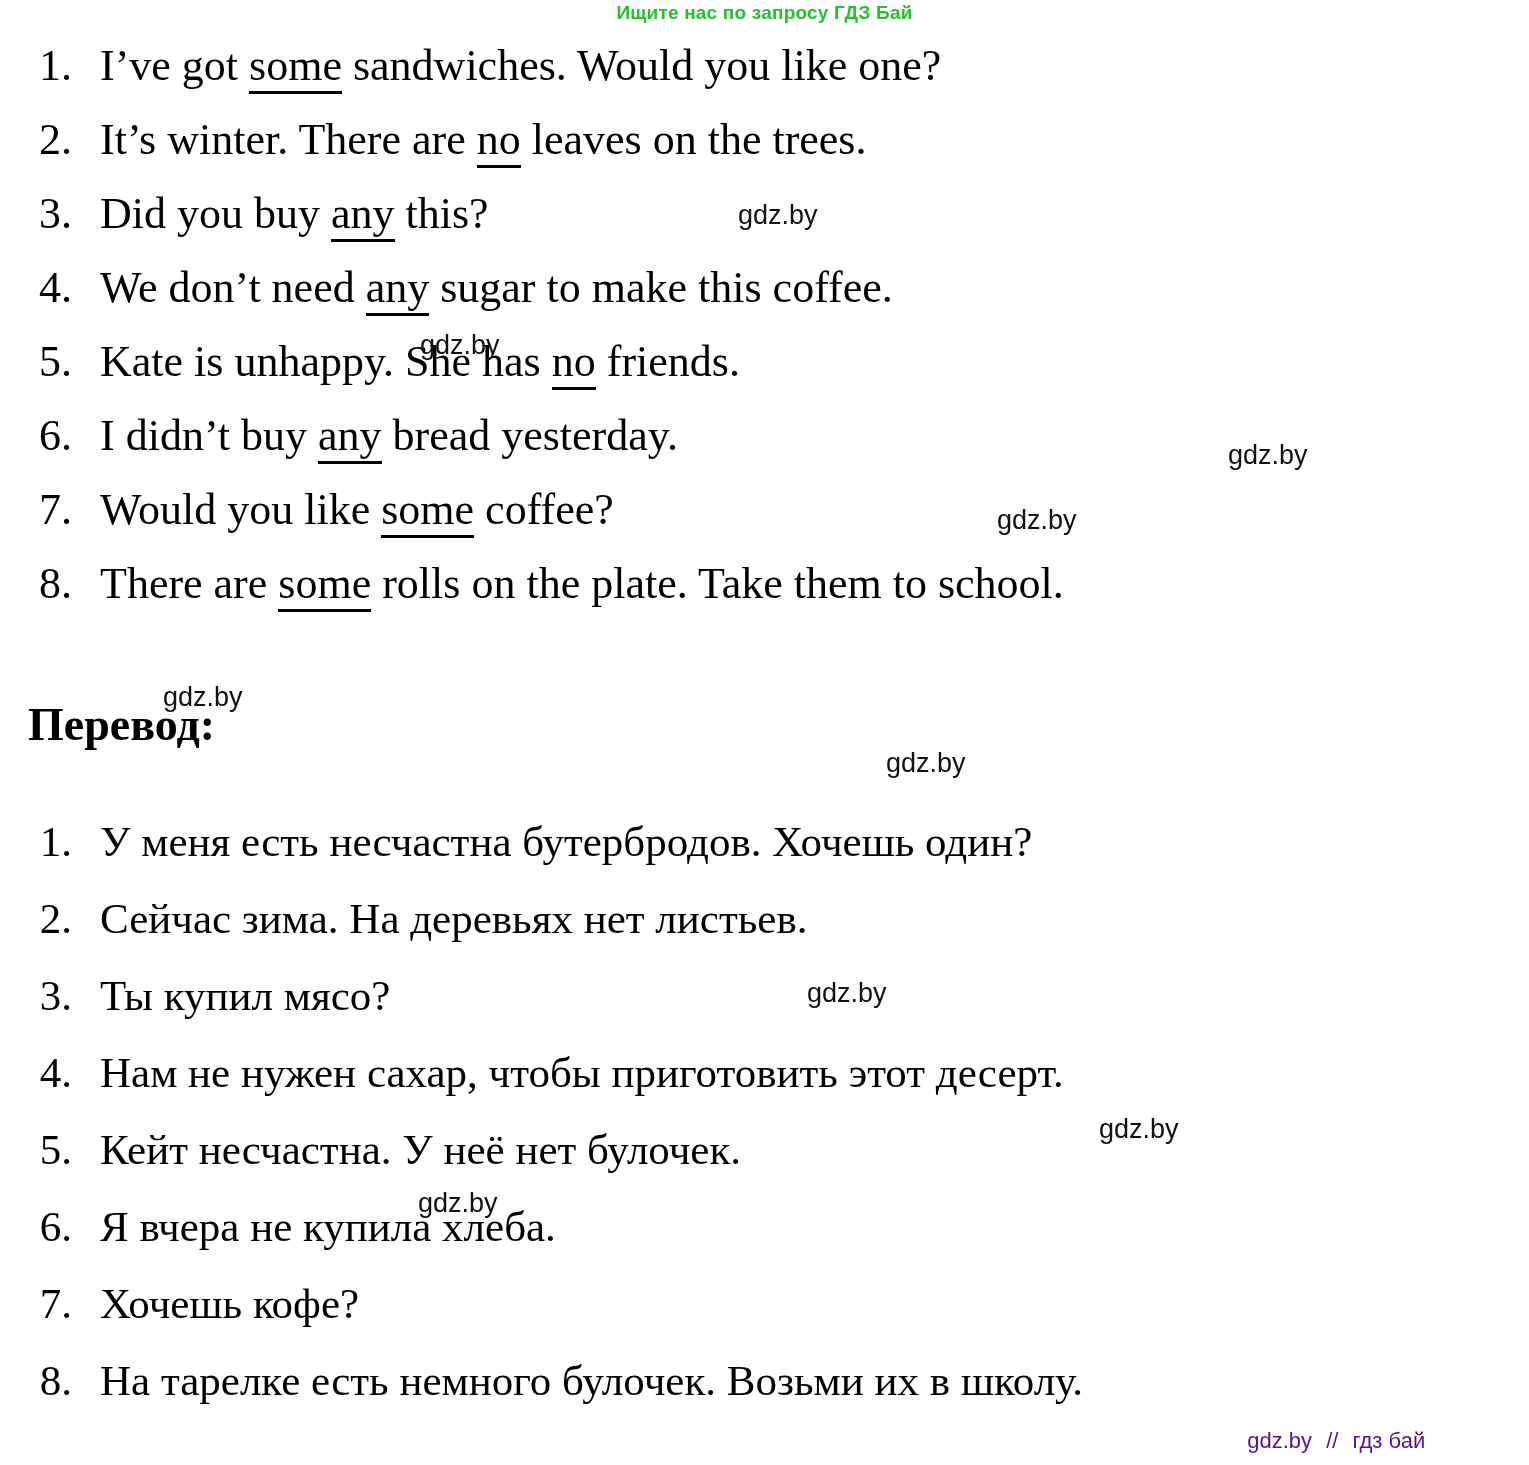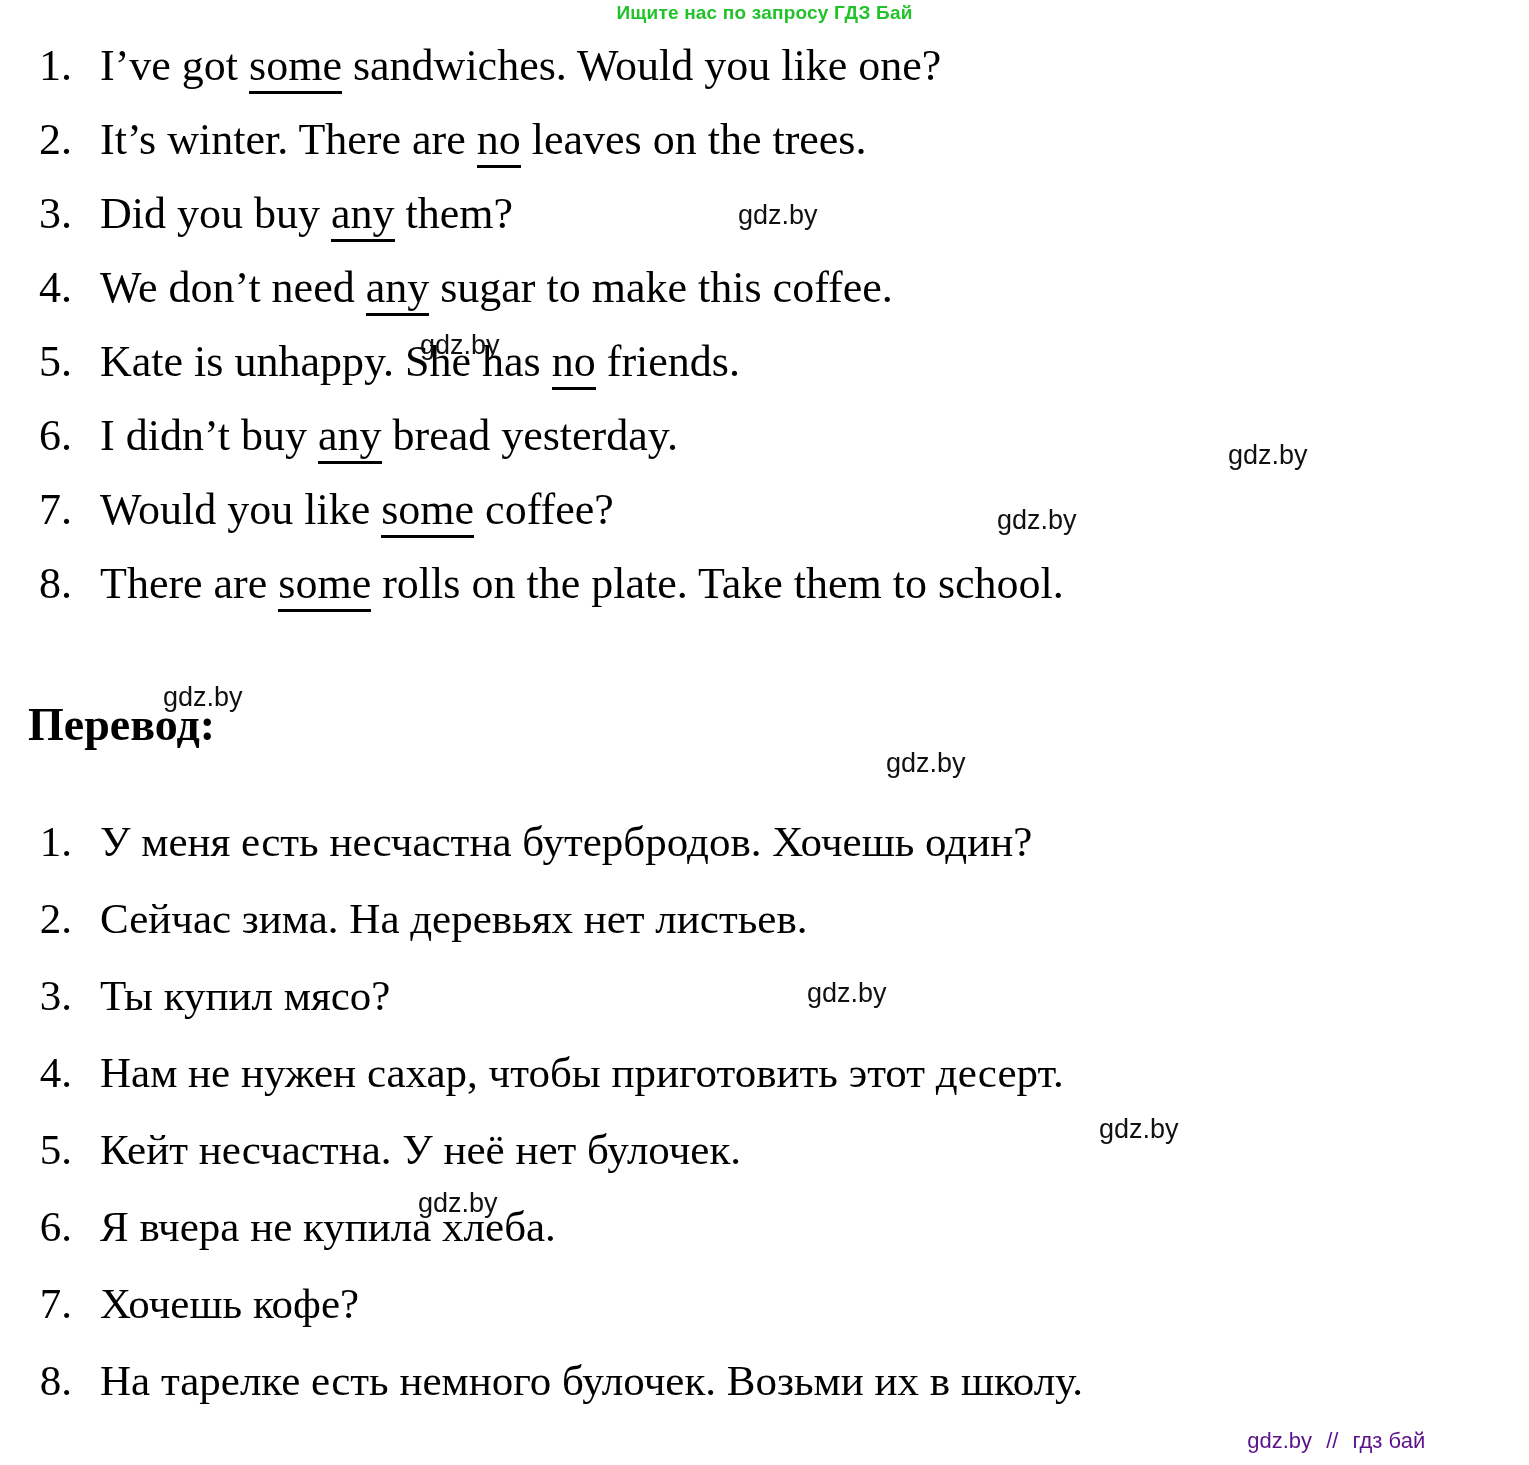--- a/index.html
+++ b/index.html
@@ -122,21 +122,21 @@
 </head>
 <body>
 
 <div id="page">
 
   <div class="promo-banner" style="color: rgb(34, 195, 42);">Ищите нас по запросу ГДЗ Бай</div>
 
   <ul class="answer-list" id="english-list">
       <li class="answer-item"><span class="item-number">1.</span><span class="item-text"><span>I’ve got </span><u>some</u><span> sandwiches. Would you like one?</span></span></li>
       <li class="answer-item"><span class="item-number">2.</span><span class="item-text"><span>It’s winter. There are </span><u>no</u><span> leaves on the trees.</span></span></li>
-      <li class="answer-item"><span class="item-number">3.</span><span class="item-text"><span>Did you buy </span><u>any</u><span> them?</span></span></li>
+      <li class="answer-item"><span class="item-number">3.</span><span class="item-text"><span>Did you buy </span><u>any</u><span> this?</span></span></li>
       <li class="answer-item"><span class="item-number">4.</span><span class="item-text"><span>We don’t need </span><u>any</u><span> sugar to make this coffee.</span></span></li>
       <li class="answer-item"><span class="item-number">5.</span><span class="item-text"><span>Kate is unhappy. She has </span><u>no</u><span> friends.</span></span></li>
       <li class="answer-item"><span class="item-number">6.</span><span class="item-text"><span>I didn’t buy </span><u>any</u><span> bread yesterday.</span></span></li>
       <li class="answer-item"><span class="item-number">7.</span><span class="item-text"><span>Would you like </span><u>some</u><span> coffee?</span></span></li>
       <li class="answer-item"><span class="item-number">8.</span><span class="item-text"><span>There are </span><u>some</u><span> rolls on the plate. Take them to school.</span></span></li>
     </ul>
 
   <div class="section-heading">Перевод:</div>
 
   <ul class="answer-list" id="russian-list">

